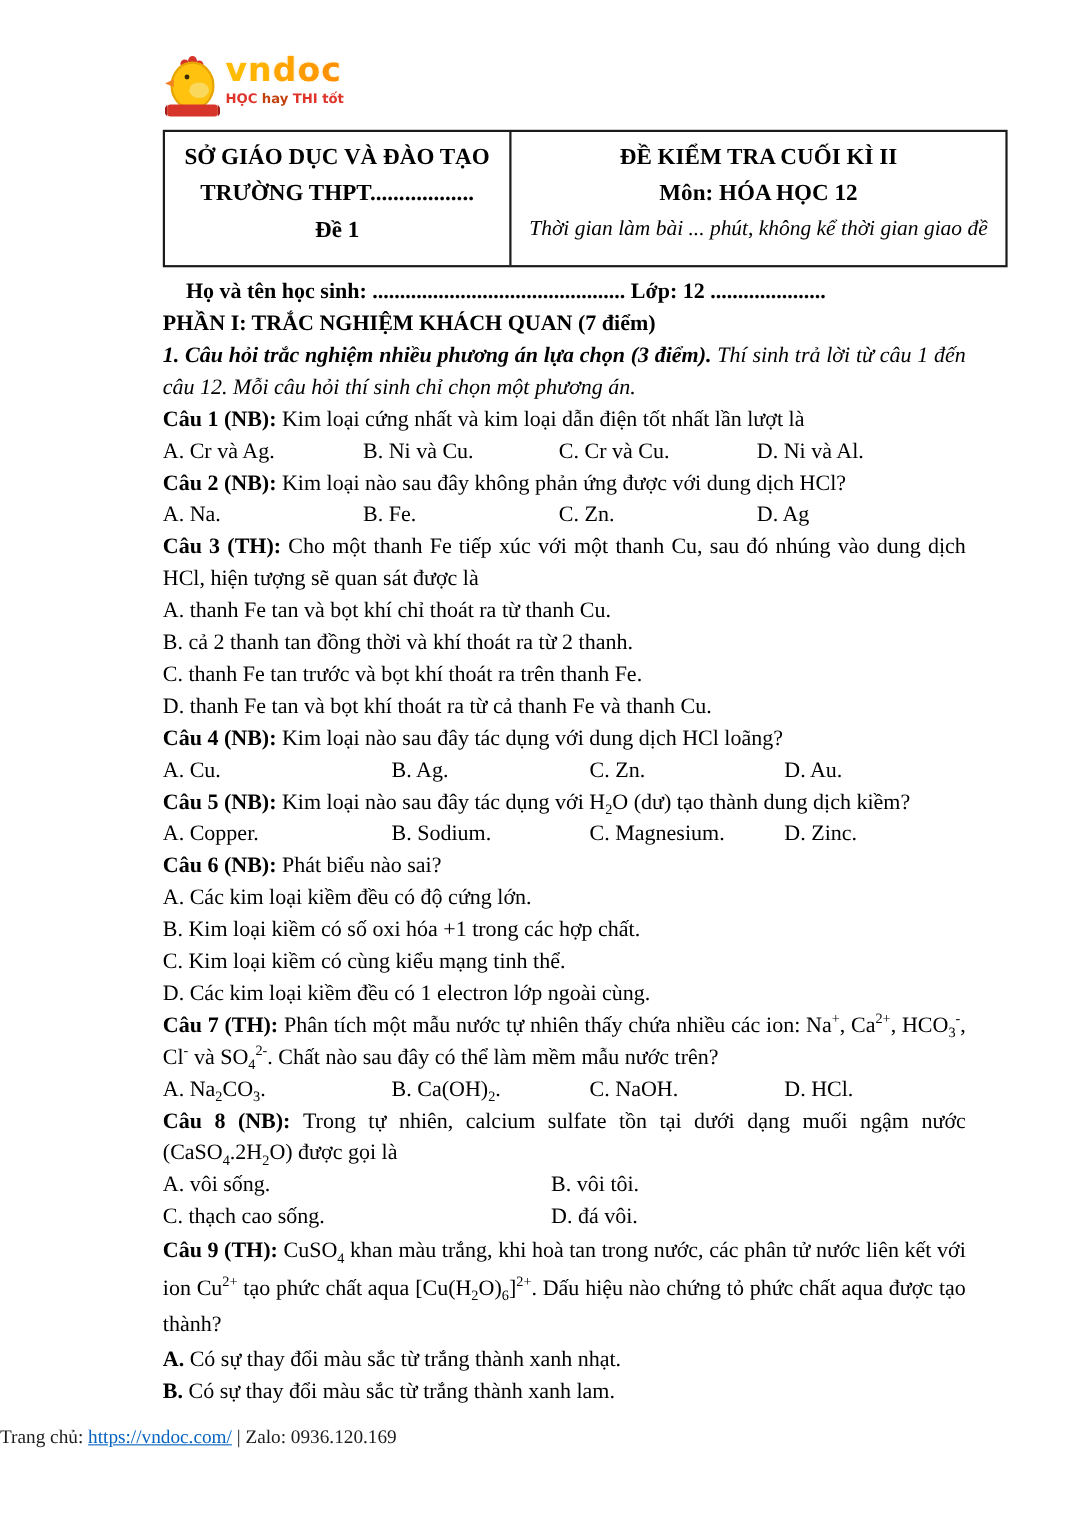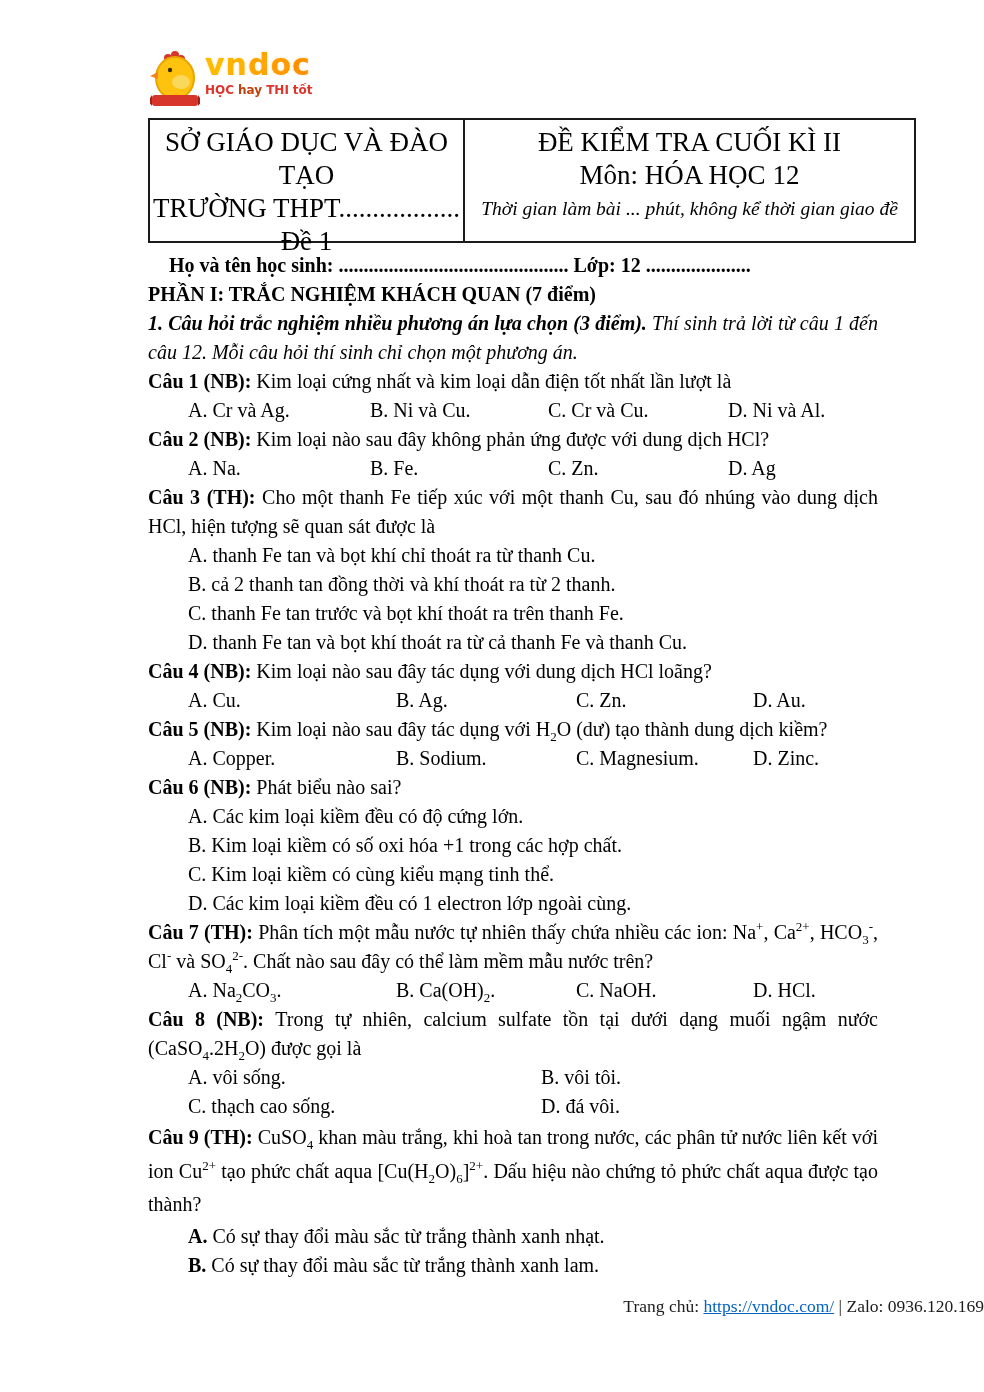--- a/index.html
+++ b/index.html
@@ -14,43 +14,43 @@
               text-shadow:0 1px 0 #fff,0 0 2px rgba(255,170,0,.6);}
   .logo-tagline{font-family:"DejaVu Sans","Liberation Sans",sans-serif;font-weight:bold;
                 font-size:12px;line-height:14px;margin-top:3px;display:flex;gap:4px;}
 
   
   .header-table{position:absolute;top:118px;left:148px;width:768px;height:125px;
                 border:2px solid #1a1a1a;box-sizing:border-box;display:flex;}
   .header-left{width:315px;border-right:2px solid #1a1a1a;box-sizing:border-box;
                text-align:center;padding-top:6px;}
   .header-right{flex:1;text-align:center;padding:6px 6px 0;}
-  .hdr-line{font-weight:normal;font-size:27px;line-height:33px;}
+  .hdr-line{font-weight:bold;font-size:21px;line-height:33px;}
   .hdr-line-italic{font-style:italic;font-weight:normal;font-size:19.5px;line-height:33px;}
 
   
   .main{position:absolute;top:251px;left:148px;width:730px;font-size:20px;line-height:29px;}
   .student-line{font-weight:bold;white-space:nowrap;overflow:hidden;margin-left:21px;}
   .part-title{font-weight:bold;}
   .intro{text-align:justify;}
 
   .question .stem{text-align:justify;}
   [data-name="question-cau-9"] .stem{line-height:33.5px;}
-  .opts{width:100%;margin-left:40px;}
+  .opts{width:100%;}
   .opts-cols-a{display:grid;grid-template-columns:182px 178px 180px 1fr;}
   .opts-cols-b{display:grid;grid-template-columns:208px 180px 177px 1fr;}
   .opts-cols-2{display:grid;grid-template-columns:353px 1fr;}
   .opts-list .option{display:block;}
 
   sub,sup{font-size:13px;line-height:0;}
   sup{vertical-align:super;}
   sub{vertical-align:sub;}
 
   
-  .footer{position:absolute;top:1294px;left:0;right:0;text-align:right;
+  .footer{position:absolute;top:1294px;left:0;right:0;text-align:left;
           font-size:17.5px;line-height:24px;color:#1c1c1c;}
   .footer a{color:#0563c1;text-decoration:underline;cursor:pointer;}
 </style>
 </head>
 <body>
 
 <div class="page" data-name="exam-page">
 
   <div class="logo" data-name="vndoc-logo">
     <span data-name="rooster-mascot-icon">

